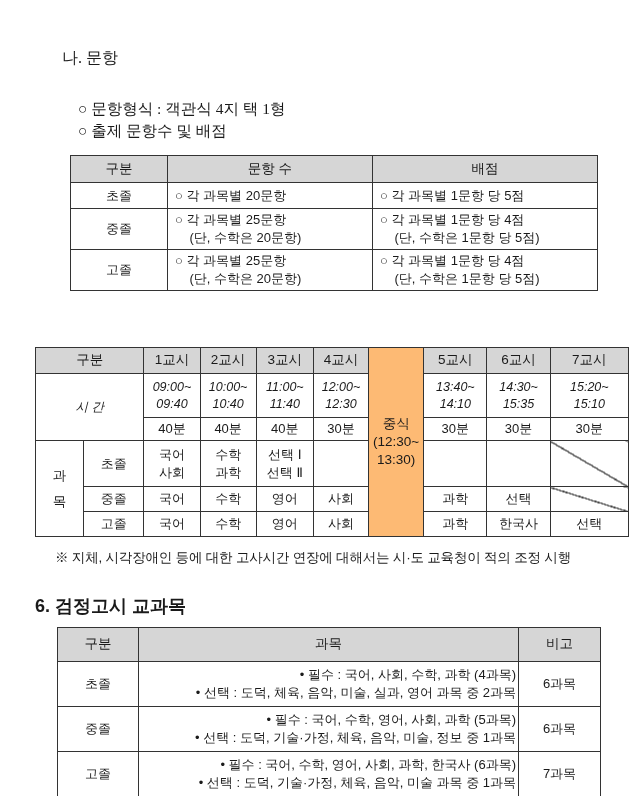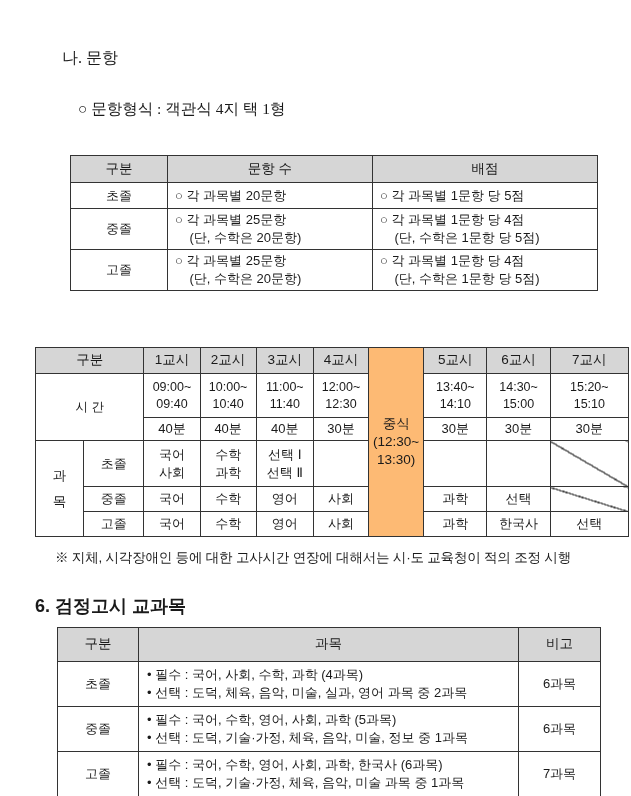--- a/index.html
+++ b/index.html
@@ -33,49 +33,50 @@
   .t1 td.lft { text-align:left; padding-left:7px; }
 
   
   .h5 { position:absolute; left:35px; top:303px; font-size:17px; font-weight:bold; }
   .h6 { position:absolute; left:35px; top:594px; font-size:18px; font-weight:bold; }
 
   
   .t2 { position:absolute; left:35px; top:347px; width:594px; border:1.5px solid #333; }
   .t2 td { font-size:13px; padding:1px 1px; }
   .t2 .hdr td { height:26px; font-size:13.5px; }
-  .t2 .times td { height:44px; font-size:12.5px; }
+  .t2 .times td { height:44px; font-size:12.5px;font-style:italic; }
   .t2 .durs td { height:23px; }
   .t2 .sr1 td { height:46px; }
   .t2 .sr2 td, .t2 .sr3 td { height:25px; }
   .t2 .lunch { font-size:12.5px; }
   .t2 .vert span { display:inline-block; width:1.1em; word-break:break-all;
                    line-height:1.9; font-size:13.5px; }
   .t2 .diag {
     background-image:linear-gradient(to top right,
       transparent calc(50% - 0.7px), #444 calc(50% - 0.7px),
       #444 calc(50% + 0.7px), transparent calc(50% + 0.7px));
   }
 
   
   .note { position:absolute; left:55px; top:549px; font-size:13.5px; letter-spacing:-0.2px;text-align:right; }
 
   
   .t3 { position:absolute; left:57px; top:627px; width:543px; border:1.5px solid #333; }
   .t3 .hdr td { height:34px; font-size:13.5px; }
   .t3 .row td { height:45px; }
-  .t3 td.subjects { text-align:left; padding-left:8px; font-size:13px; }
+  .t3 td.subjects { text-align:right; padding-left:8px; font-size:13px; }
 </style>
 </head>
 <body>
 
 <div class="page">
 
   <div class="intro intro-title">나. 문항</div>
   <div class="intro intro-b1">○ 문항형식 : 객관식 4지 택 1형</div>
+  <div class="intro intro-b2">○ 출제 문항수 및 배점</div>
 
   <table class="t1">
     <colgroup>
         <col style="width:97px">
         <col style="width:205px">
         <col style="width:225px">
       </colgroup>
     <tbody>
         <tr class="hdr">
       <td class="gray">구분</td>
@@ -138,21 +139,21 @@
 09:40</td>
       <td>10:00~
 10:40</td>
       <td>11:00~
 11:40</td>
       <td>12:00~
 12:30</td>
       <td>13:40~
 14:10</td>
       <td>14:30~
-15:00</td>
+15:35</td>
       <td>15:20~
 15:10</td>
     </tr>
     <tr class="durs">
       <td>40분</td>
       <td>40분</td>
       <td>40분</td>
       <td>30분</td>
       <td>30분</td>
       <td>30분</td>

